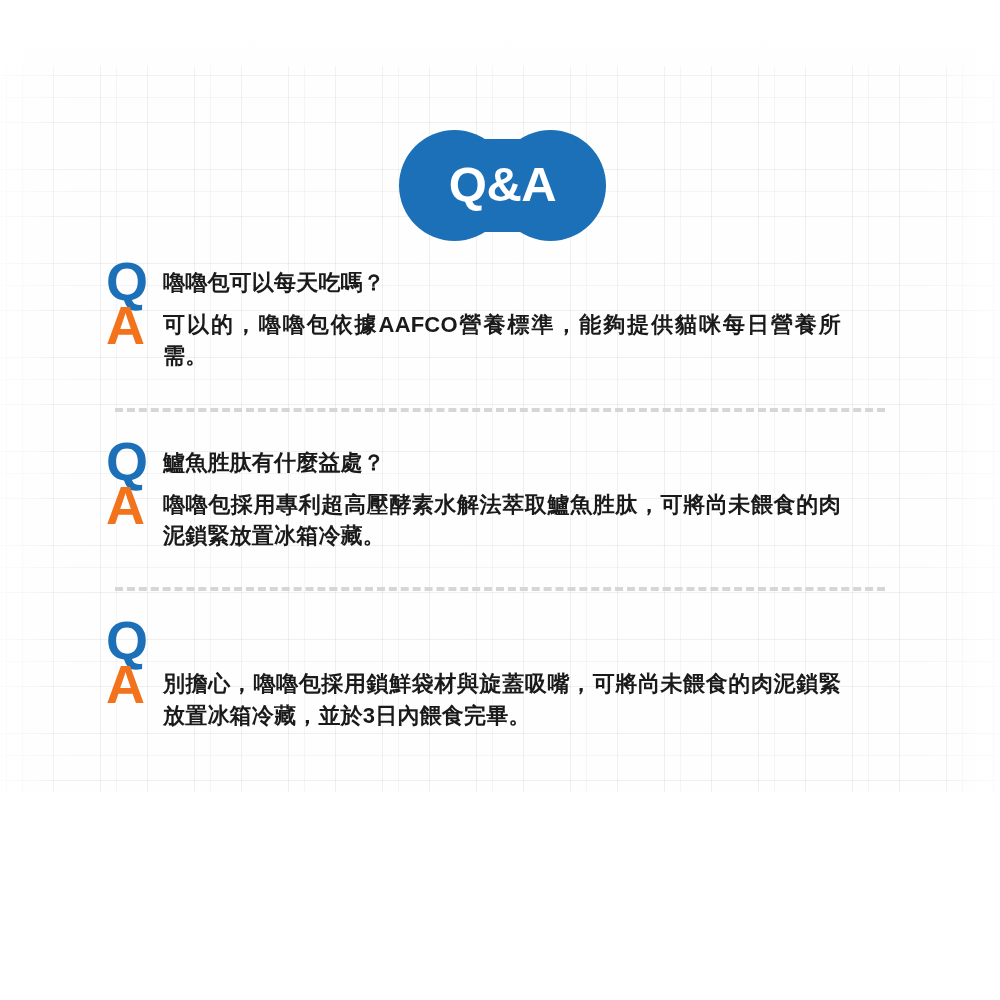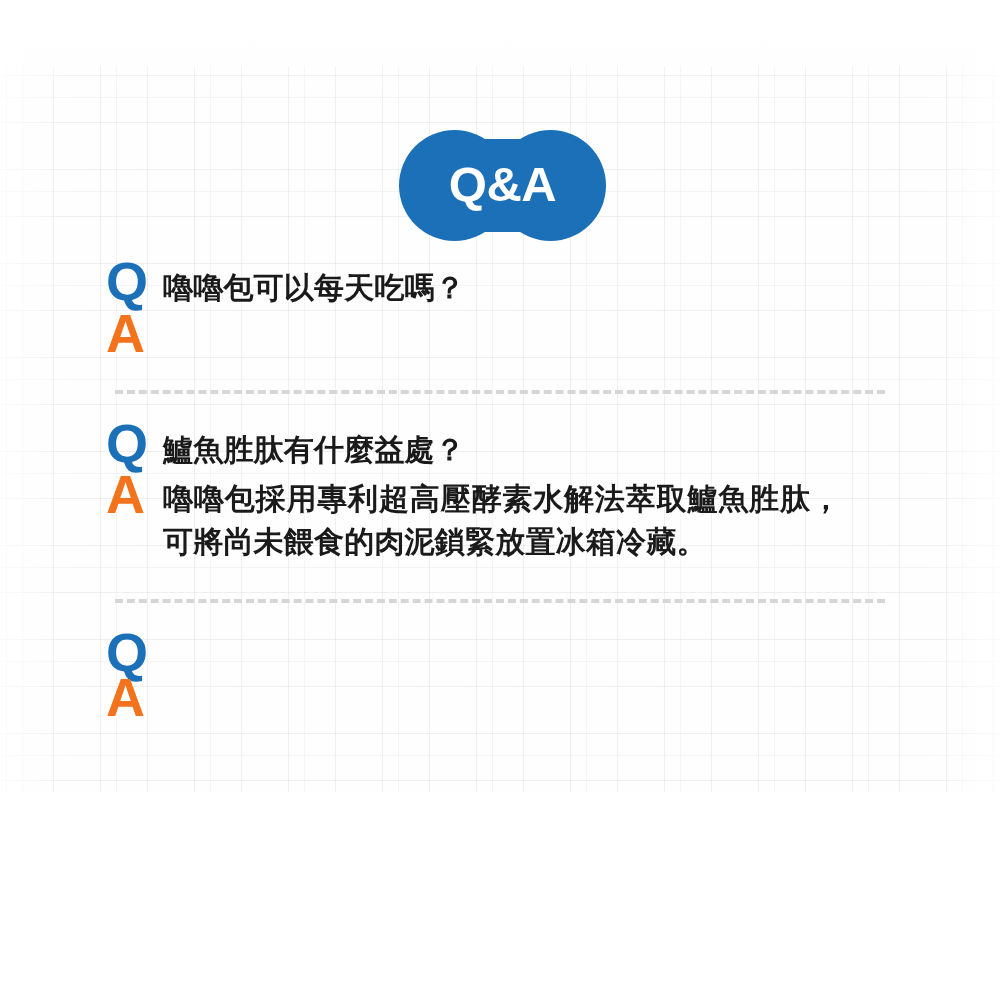--- a/index.html
+++ b/index.html
@@ -128,21 +128,21 @@
     line-height: 0.78;
     letter-spacing: -1px;
     user-select: none;
   }
   .marker.q { color: #1b70b8; margin-top: -6px; }
   .marker.a { color: #f2731c; margin-top: -4px; }
 
   .qa-text {
     flex: 1 1 auto;
     color: #1a1a1a;
-    font-size: 30px;
+    font-size: 22px;
     font-weight: 700;
     line-height: 1.42;
     letter-spacing: 0.2px;
     max-width: 678px;
     text-align: justify;
     text-justify: inter-character;
   }
   .qa-row.question .qa-text { padding-top: 1px; }
   .qa-row.answer   .qa-text { padding-top: 1px; }
 
@@ -176,20 +176,21 @@
 
   <div class="faq-list">
 
     <div class="faq-item">
       <div class="qa-row question">
         <span class="marker q">Q</span>
         <span class="qa-text">嚕嚕包可以每天吃嗎？</span>
       </div>
       <div class="qa-row answer">
         <span class="marker a">A</span>
+        <span class="qa-text">可以的，嚕嚕包依據AAFCO營養標準，能夠提供貓咪每日營養所需。</span>
       </div>
     </div>
 
     <div class="spacer-a"></div>
     <div class="divider"></div>
     <div class="spacer-b"></div>
 
     <div class="faq-item">
       <div class="qa-row question">
         <span class="marker q">Q</span>
@@ -204,17 +205,18 @@
     <div class="spacer-c"></div>
     <div class="divider"></div>
     <div class="spacer-d"></div>
 
     <div class="faq-item">
       <div class="qa-row question">
         <span class="marker q">Q</span>
       </div>
       <div class="qa-row answer">
         <span class="marker a">A</span>
+        <span class="qa-text">別擔心，嚕嚕包採用鎖鮮袋材與旋蓋吸嘴，可將尚未餵食的肉泥鎖緊放置冰箱冷藏，並於3日內餵食完畢。</span>
       </div>
     </div>
 
   </div>
 </div>
 
 </body></html>

